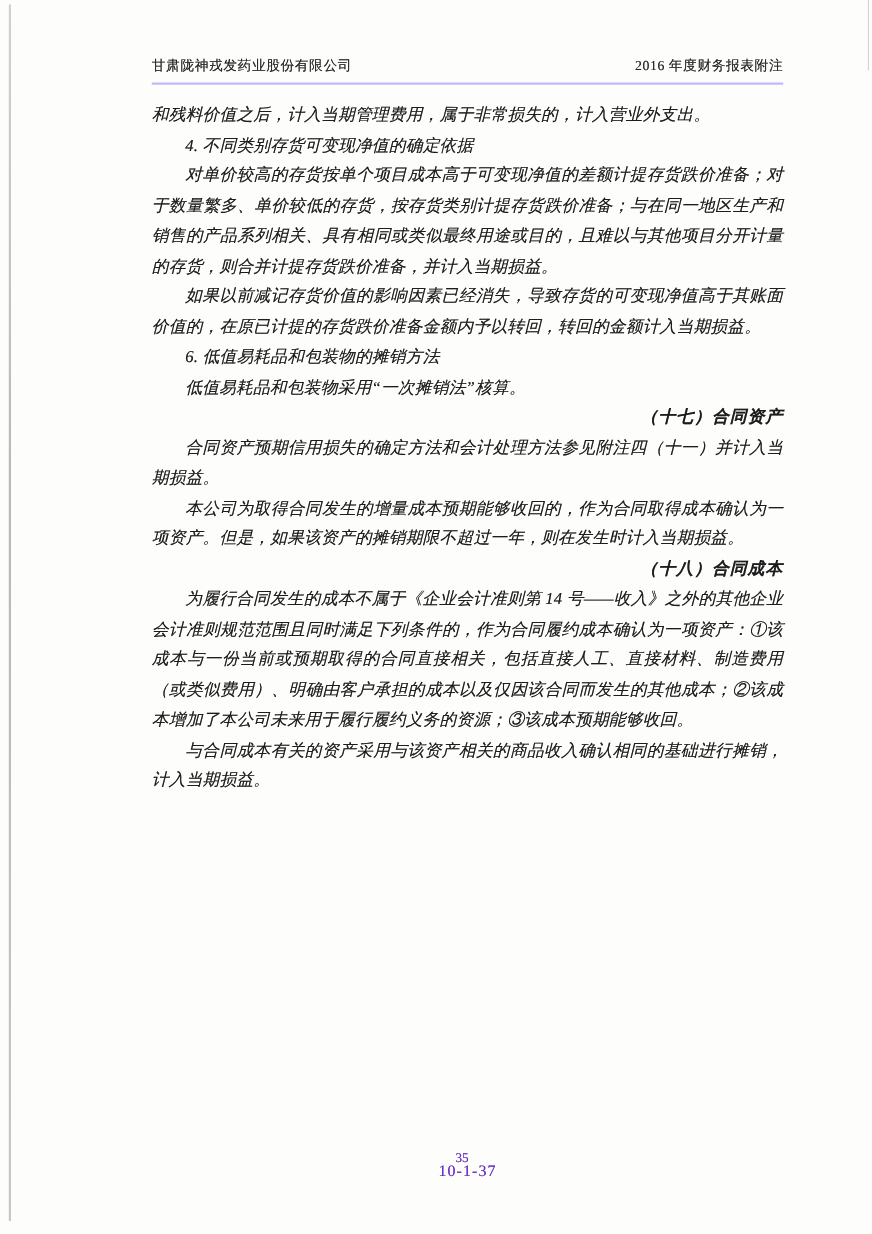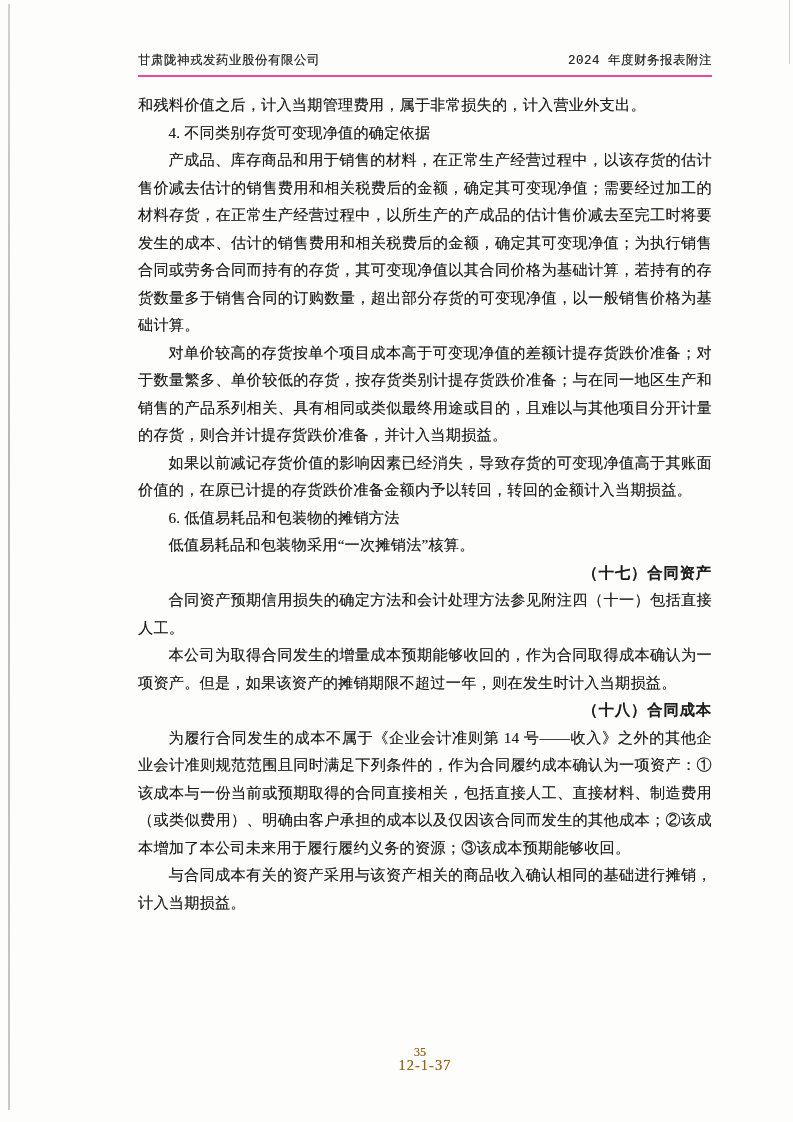--- a/index.html
+++ b/index.html
@@ -28,45 +28,44 @@
     background: #d2d2d2;
   }
   
   .header {
     position: absolute;
     left: 138px; right: 81px; top: 52px;
     display: flex; justify-content: space-between; align-items: flex-end;
     font-size: 12.5px;
     letter-spacing: 0.5px;
     color: #262626;
-    border-bottom: 2px solid #ec4899;
+    border-bottom: 2px solid #c4b5fd;
     padding-bottom: 6px;
     text-shadow: 0 0 0.5px rgba(40,40,40,.6);
-    font-family: Liberation Mono, monospace;
   }
   
   .content {
     position: absolute;
     left: 138px; top: 91px; width: 574px;
     font-size: 15.2px;
     line-height: 27.5px;
     letter-spacing: 0.2px;
     color: #1d1d1d;
     text-shadow: 0 0 0.6px rgba(30,30,30,.55);
   }
-  .para { margin: 0; text-align: justify; text-indent: 2em; }
+  .para { margin: 0; text-align: justify; text-indent: 2em; font-style: italic; }
   .para.cont { text-indent: 0; }
   .para.subhead { text-align: left; }
   .para.bighead { font-weight: bold; text-align: right; letter-spacing: 1px; }
   
   .footer {
     position: absolute;
     left: 138px; top: 1046px; width: 574px;
     text-align: center;
-    color: #a16207;
+    color: #6d28d9;
     text-shadow: 0 0 0.5px rgba(40,40,40,.55);
   }
   .footer .small-num {
     font-size: 12px; line-height: 12px;
     margin-left: -10px;
   }
   .footer .page-label {
     font-size: 14.5px; line-height: 16px;
     letter-spacing: 1px;
     margin-top: -1px;
@@ -75,37 +74,36 @@
 </head>
 <body>
 
 <div class="page">
 
   <div class="scan-edge-left"></div>
   <div class="scan-edge-right"></div>
 
   <div class="header">
     <span>甘肃陇神戎发药业股份有限公司</span>
-    <span>2024 年度财务报表附注</span>
+    <span>2016 年度财务报表附注</span>
   </div>
 
   <div class="content">
     <p class="para cont">和残料价值之后，计入当期管理费用，属于非常损失的，计入营业外支出。</p>
     <p class="para subhead">4. 不同类别存货可变现净值的确定依据</p>
-    <p class="para">产成品、库存商品和用于销售的材料，在正常生产经营过程中，以该存货的估计售价减去估计的销售费用和相关税费后的金额，确定其可变现净值；需要经过加工的材料存货，在正常生产经营过程中，以所生产的产成品的估计售价减去至完工时将要发生的成本、估计的销售费用和相关税费后的金额，确定其可变现净值；为执行销售合同或劳务合同而持有的存货，其可变现净值以其合同价格为基础计算，若持有的存货数量多于销售合同的订购数量，超出部分存货的可变现净值，以一般销售价格为基础计算。</p>
     <p class="para">对单价较高的存货按单个项目成本高于可变现净值的差额计提存货跌价准备；对于数量繁多、单价较低的存货，按存货类别计提存货跌价准备；与在同一地区生产和销售的产品系列相关、具有相同或类似最终用途或目的，且难以与其他项目分开计量的存货，则合并计提存货跌价准备，并计入当期损益。</p>
     <p class="para">如果以前减记存货价值的影响因素已经消失，导致存货的可变现净值高于其账面价值的，在原已计提的存货跌价准备金额内予以转回，转回的金额计入当期损益。</p>
     <p class="para subhead">6. 低值易耗品和包装物的摊销方法</p>
     <p class="para">低值易耗品和包装物采用“一次摊销法”核算。</p>
     <p class="para bighead">（十七）合同资产</p>
-    <p class="para">合同资产预期信用损失的确定方法和会计处理方法参见附注四（十一）包括直接人工。</p>
+    <p class="para">合同资产预期信用损失的确定方法和会计处理方法参见附注四（十一）并计入当期损益。</p>
     <p class="para">本公司为取得合同发生的增量成本预期能够收回的，作为合同取得成本确认为一项资产。但是，如果该资产的摊销期限不超过一年，则在发生时计入当期损益。</p>
     <p class="para bighead">（十八）合同成本</p>
     <p class="para">为履行合同发生的成本不属于《企业会计准则第 14 号——收入》之外的其他企业会计准则规范范围且同时满足下列条件的，作为合同履约成本确认为一项资产：①该成本与一份当前或预期取得的合同直接相关，包括直接人工、直接材料、制造费用（或类似费用）、明确由客户承担的成本以及仅因该合同而发生的其他成本；②该成本增加了本公司未来用于履行履约义务的资源；③该成本预期能够收回。</p>
     <p class="para">与合同成本有关的资产采用与该资产相关的商品收入确认相同的基础进行摊销，计入当期损益。</p>
   </div>
 
   <div class="footer">
     <div class="small-num">35</div>
-    <div class="page-label">12-1-37</div>
+    <div class="page-label">10-1-37</div>
   </div>
 
 </div>
 
 </body></html>

